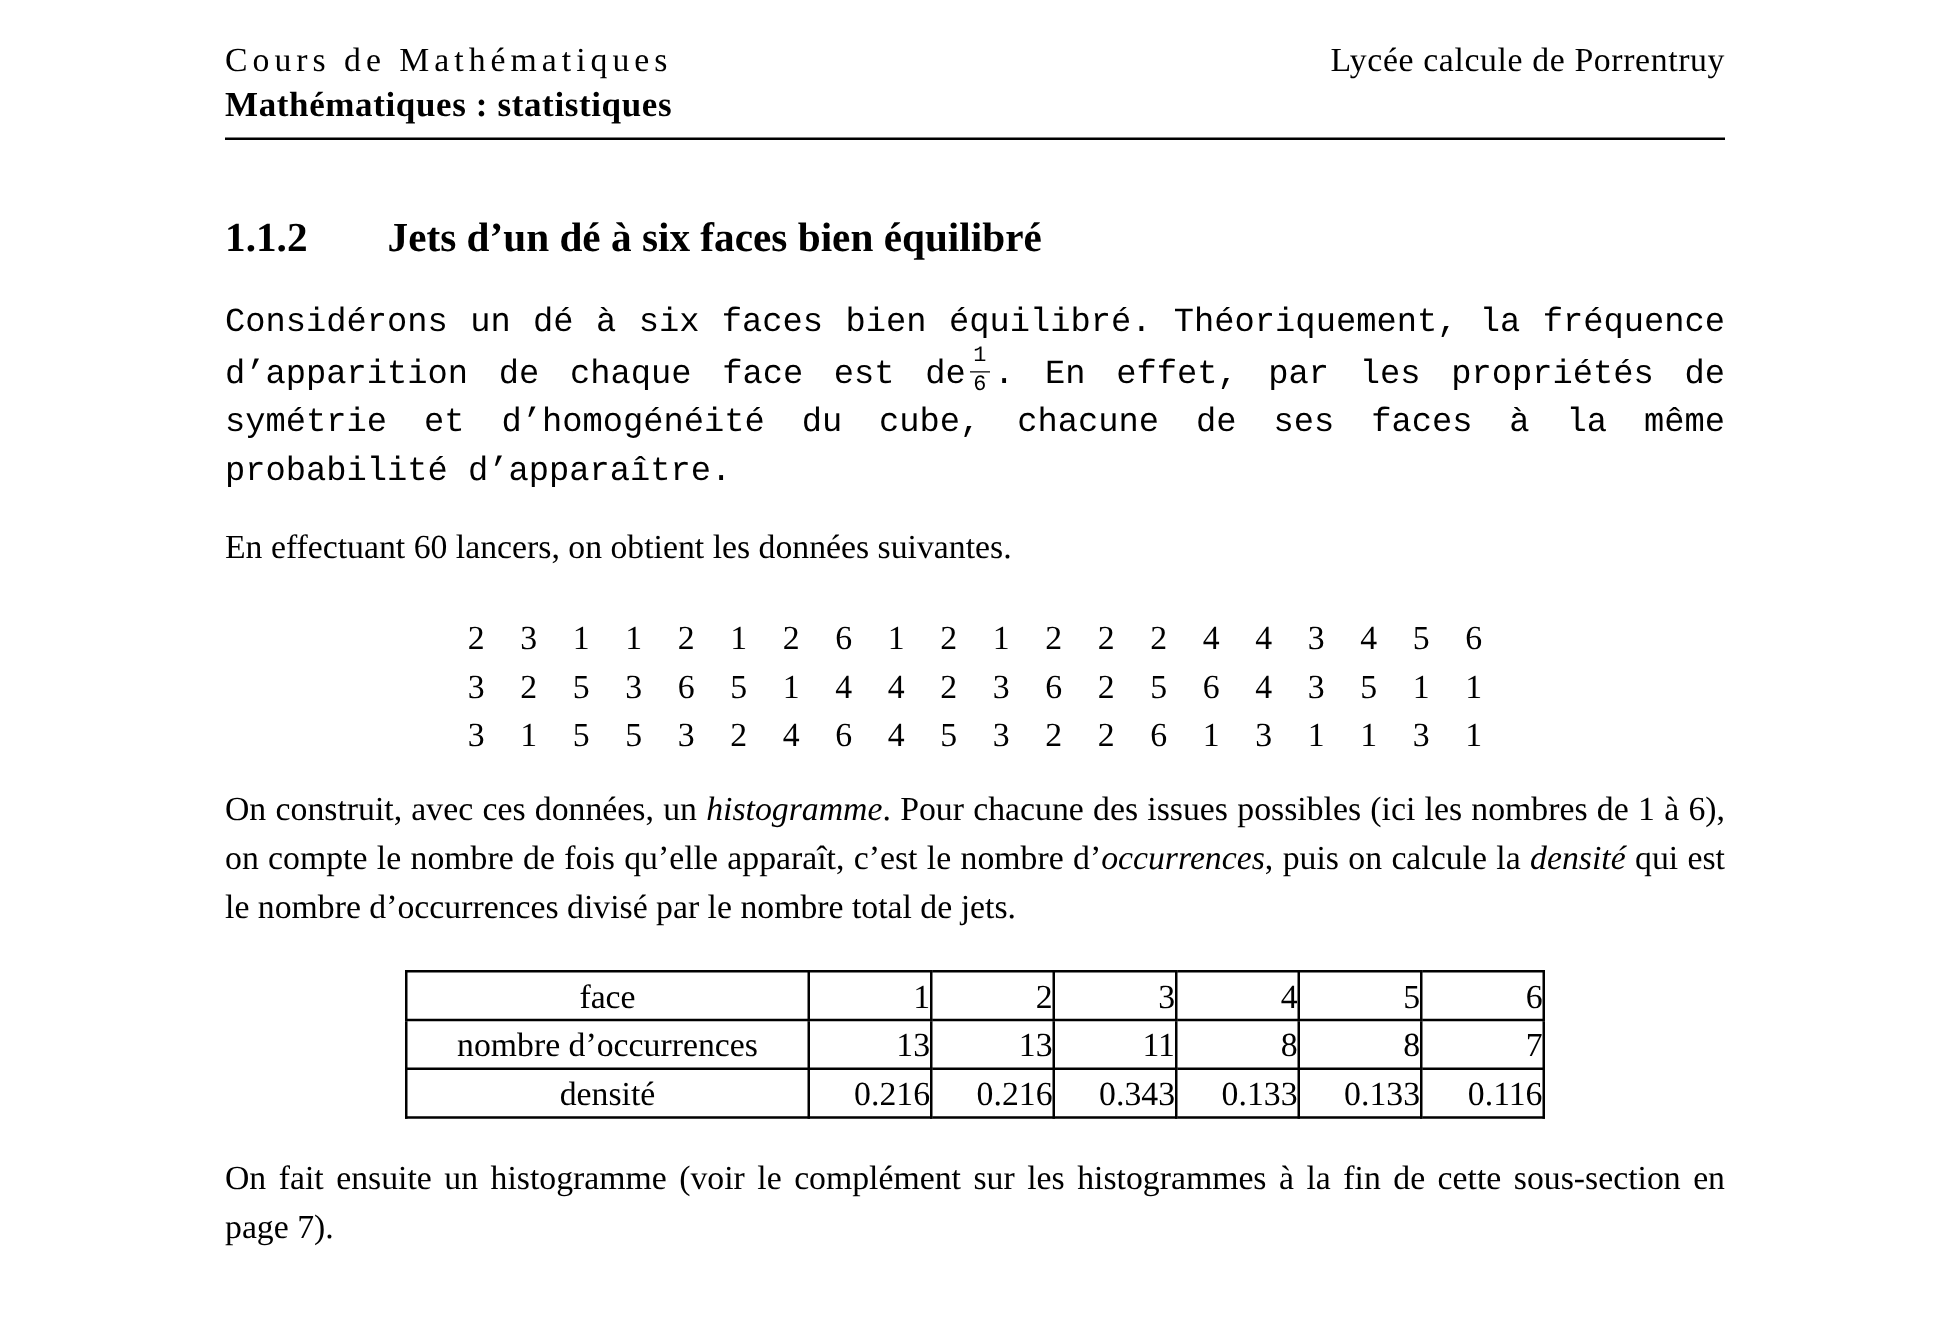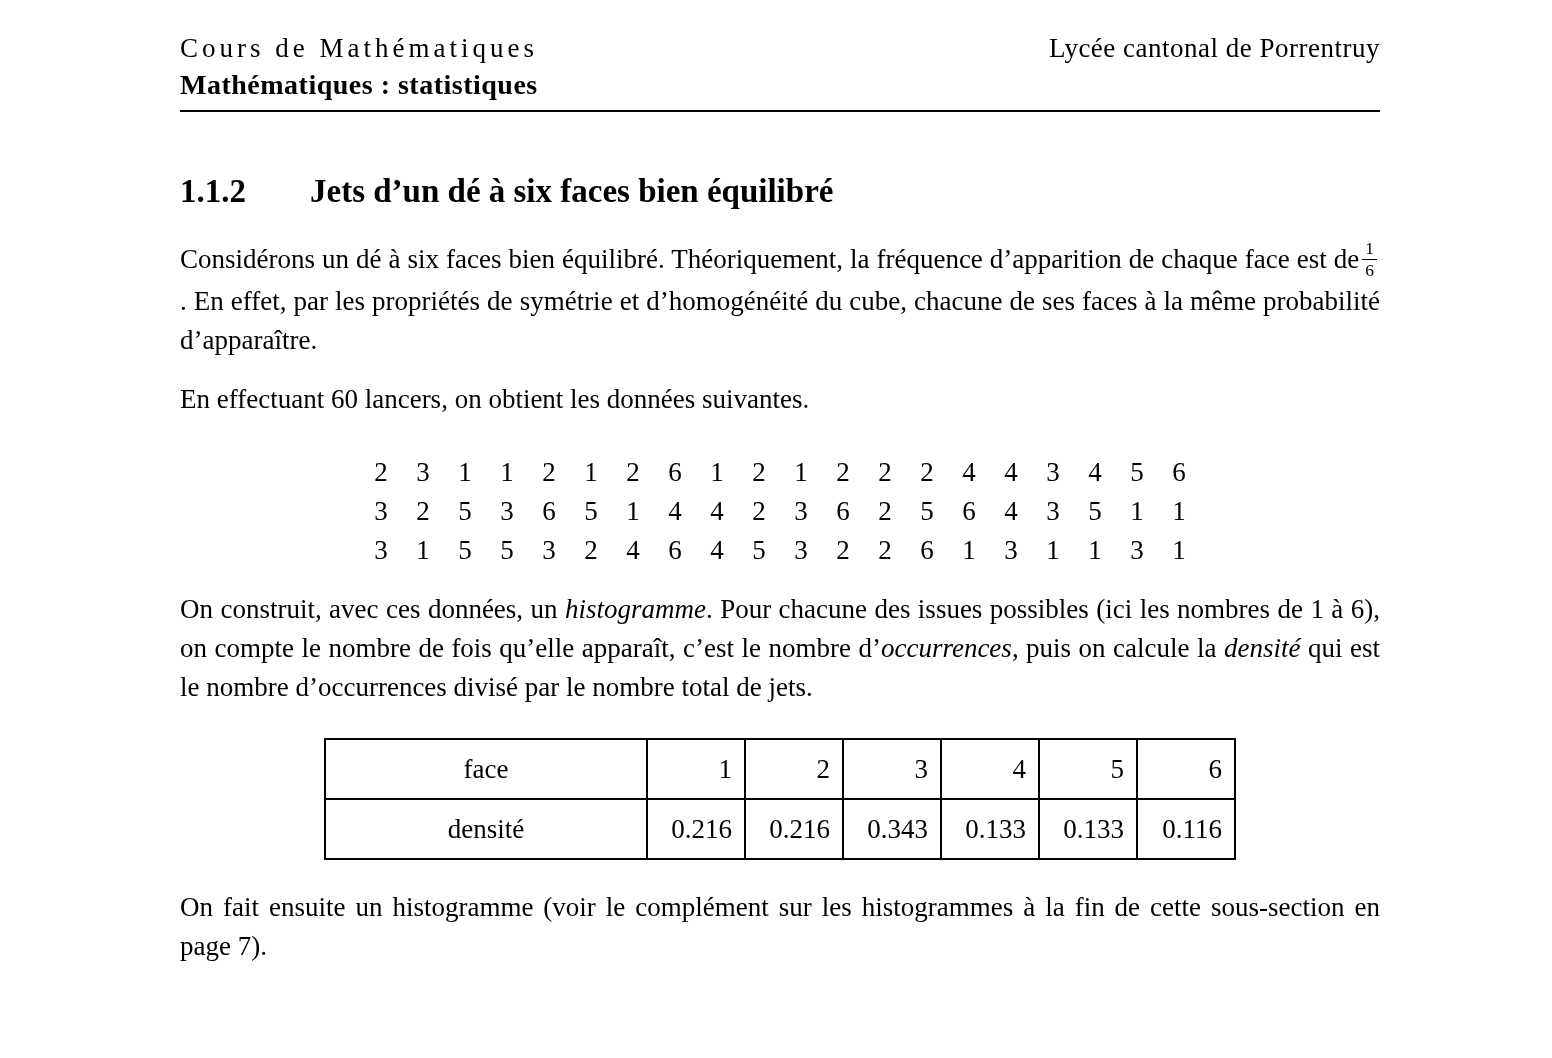--- a/index.html
+++ b/index.html
@@ -52,21 +52,21 @@
   }
   .section-number { width: 130px; flex: 0 0 auto; }
 
   
   .para {
     font-size: 27px;
     line-height: 39px;
     text-align: justify;
     margin: 20px 0 0 0;
   }
-  .para.first { margin-top: 30px; }
+  .para.first { margin-top: 30px; font-family: Liberation Mono, monospace; }
   .para .it { font-style: italic; }
   sup.fnote {
     font-size: 17px;
     line-height: 0;
     vertical-align: super;
   }
 
   
   .frac {
     display: inline-block;
@@ -93,36 +93,36 @@
 
   
   table.stats {
     border-collapse: collapse;
     margin: 31px auto 0 auto;
   }
   table.stats td {
     border: 2px solid #000;
     font-size: 27px;
     height: 39px;
-    padding: 12px;
+    padding: 0;
     line-height: 34px;
   }
   td.row-label { width: 322px; text-align: center; }
   td.num-cell { width: 98px; text-align: right; padding-right: 9px; }
 
   .para.last { margin-top: 28px; }
 </style>
 </head>
 <body>
 
 <div class="page">
 
   <div class="header-row">
     <span class="header-left">Cours de Mathématiques</span>
-    <span class="header-right">Lycée cantonal de Porrentruy</span>
+    <span class="header-right">Lycée calcule de Porrentruy</span>
   </div>
   <div class="header-center">Mathématiques : statistiques</div>
   <div class="header-rule"></div>
 
   <div class="section-heading">
     <span class="section-number">1.1.2</span>
     <span class="section-title">Jets d’un dé à six faces bien équilibré</span>
   </div>
 
   <p class="para first"><span>Considérons un dé à six faces bien équilibré. Théoriquement, la fréquence d’apparition de chaque face est de</span><span class="frac"><span class="frac-num">1</span><span class="frac-den">6</span></span><span>. En effet, par les propriétés de symétrie et d’homogénéité du cube, chacune de ses faces à la même probabilité d’apparaître.</span></p>
@@ -206,20 +206,29 @@
       <tr>
         <td class="row-label">face</td>
         <td class="num-cell">1</td>
         <td class="num-cell">2</td>
         <td class="num-cell">3</td>
         <td class="num-cell">4</td>
         <td class="num-cell">5</td>
         <td class="num-cell">6</td>
       </tr>
       <tr>
+        <td class="row-label">nombre d’occurrences</td>
+        <td class="num-cell">13</td>
+        <td class="num-cell">13</td>
+        <td class="num-cell">11</td>
+        <td class="num-cell">8</td>
+        <td class="num-cell">8</td>
+        <td class="num-cell">7</td>
+      </tr>
+      <tr>
         <td class="row-label">densité</td>
         <td class="num-cell">0.216</td>
         <td class="num-cell">0.216</td>
         <td class="num-cell">0.343</td>
         <td class="num-cell">0.133</td>
         <td class="num-cell">0.133</td>
         <td class="num-cell">0.116</td>
       </tr>
     </tbody>
   </table>

